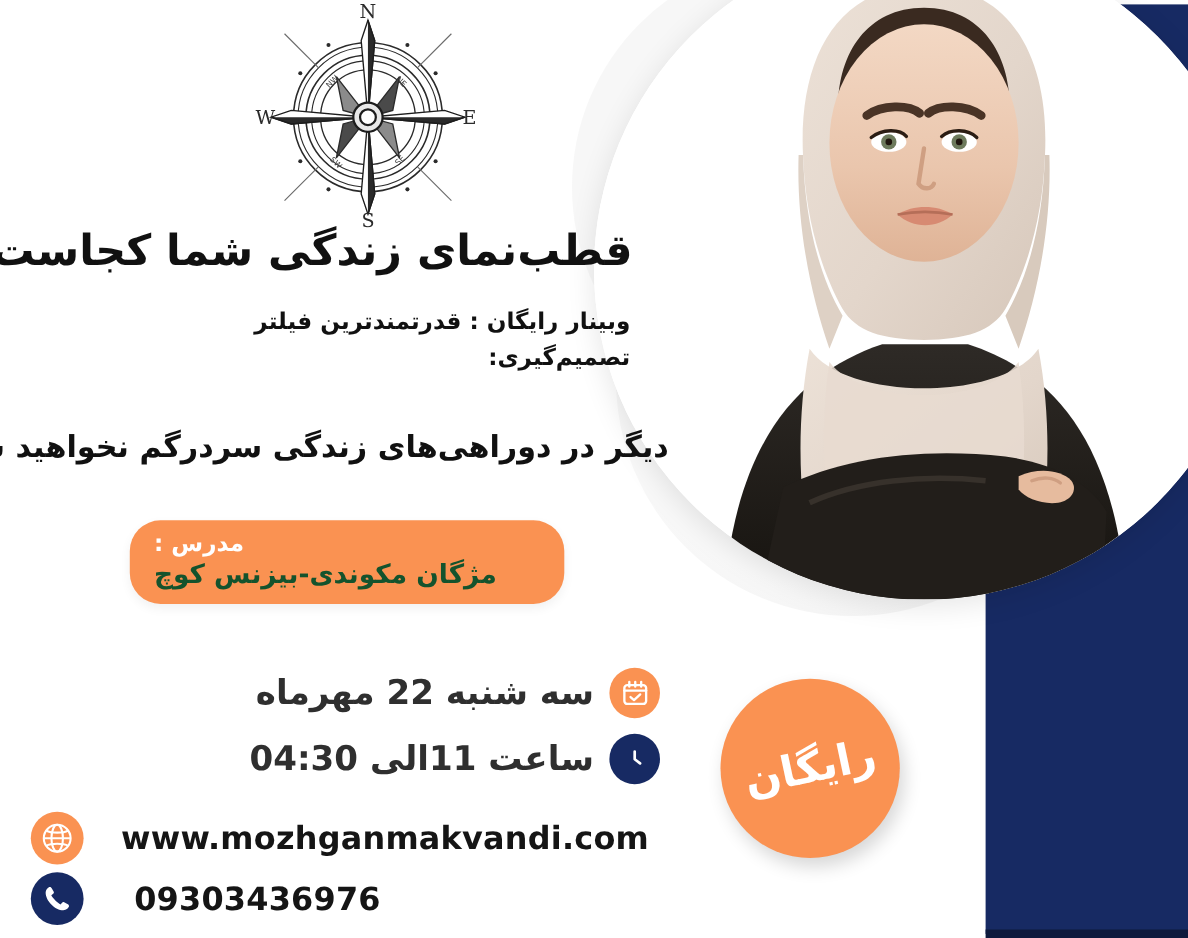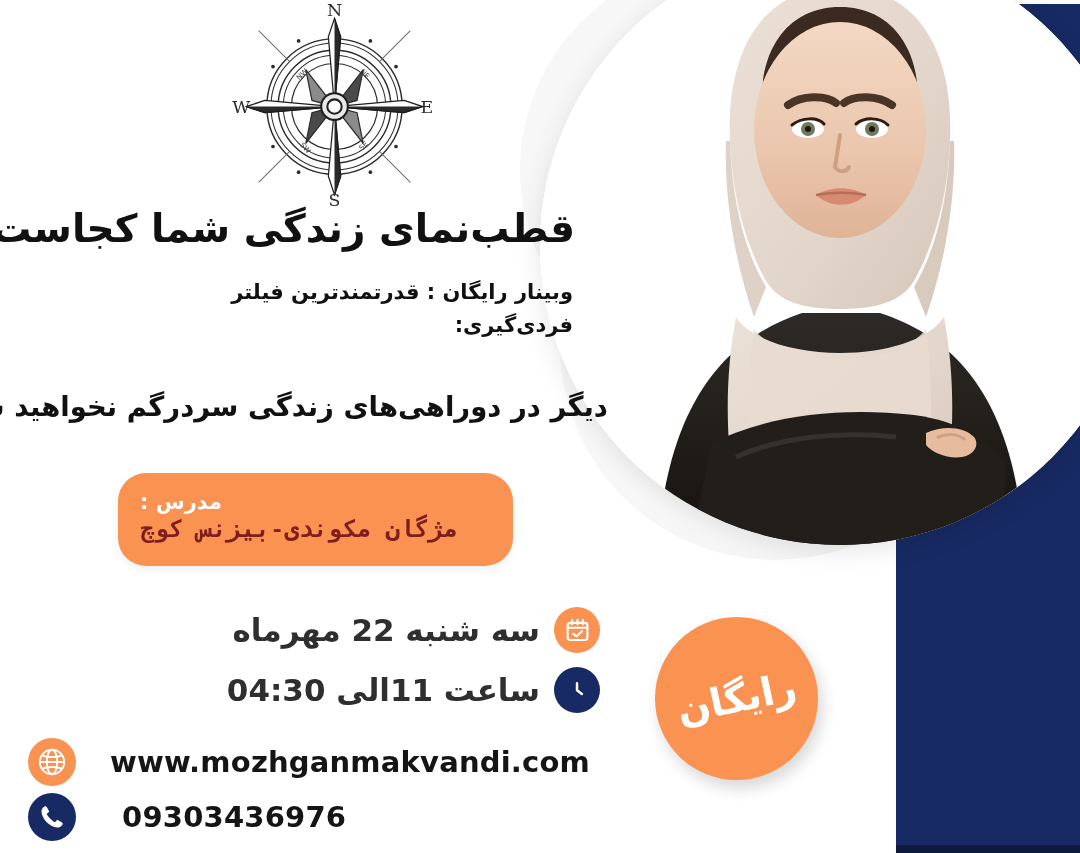--- a/index.html
+++ b/index.html
@@ -131,45 +131,44 @@
     line-height: 1.2;
     white-space: nowrap;
   }
 
   
   #instructor-pill {
     position: absolute;
     left: 118px;
     top: 473px;
     width: 395px;
-    height: 93px;
+    height: 76px;
     background: var(--orange, #fa9252);
     border-radius: 28px;
     display: flex;
     flex-direction: column;
     align-items: flex-end;
     justify-content: center;
     padding: 0 22px 4px 22px;
     box-sizing: border-box;
     box-shadow: 0 4px 10px rgba(0,0,0,0.06);
   }
   #instructor-pill .lbl {
     color: #ffffff;
     font-size: 21px;
     font-weight: 700;
     line-height: 1.26;
     direction: rtl;
   }
   #instructor-pill .nm {
-    color: #7f1d1d;
+    color: #14532d;
     font-size: 24px;
     font-weight: 700;
     line-height: 1.26;
     direction: rtl;
-    font-family: Liberation Mono, monospace;
   }
 
   
   .info-row {
     position: absolute;
     display: flex;
     flex-direction: row;
     align-items: center;
     justify-content: center;
     gap: 14px;
@@ -399,21 +398,21 @@
     <text x="9" y="108" text-anchor="middle" font-family="DejaVu Serif, serif" font-size="17" fill="#2b2b2b">W</text>
     <text x="128" y="72" text-anchor="middle" font-family="DejaVu Sans, sans-serif" font-size="7" fill="#3a3a3a" transform="rotate(45 128 72)">NE</text>
     <text x="130" y="142" text-anchor="middle" font-family="DejaVu Sans, sans-serif" font-size="7" fill="#3a3a3a" transform="rotate(-45 130 142)">SE</text>
     <text x="70" y="144" text-anchor="middle" font-family="DejaVu Sans, sans-serif" font-size="7" fill="#3a3a3a" transform="rotate(45 70 144)">SW</text>
     <text x="70" y="72" text-anchor="middle" font-family="DejaVu Sans, sans-serif" font-size="7" fill="#3a3a3a" transform="rotate(-45 70 72)">NW</text>
   </svg>
 
   <div id="headline" class="rtl-text">قطب‌نمای زندگی شما کجاست؟</div>
 
   <div id="subtitle" class="rtl-text">
-    <div>وبینار رایگان : قدرتمندترین فیلتر فردی‌گیری:</div>
+    <div>وبینار رایگان : قدرتمندترین فیلتر تصمیم‌گیری:</div>
   </div>
 
   <div id="tagline" class="rtl-text">دیگر در دوراهی‌های زندگی سردرگم نخواهید شد!</div>
 
   <div id="instructor-pill">
     <div class="lbl">مدرس :</div>
     <div class="nm">مژگان مکوندی-بیزنس کوچ</div>
   </div>
 
   <div class="info-row" id="date-row">

